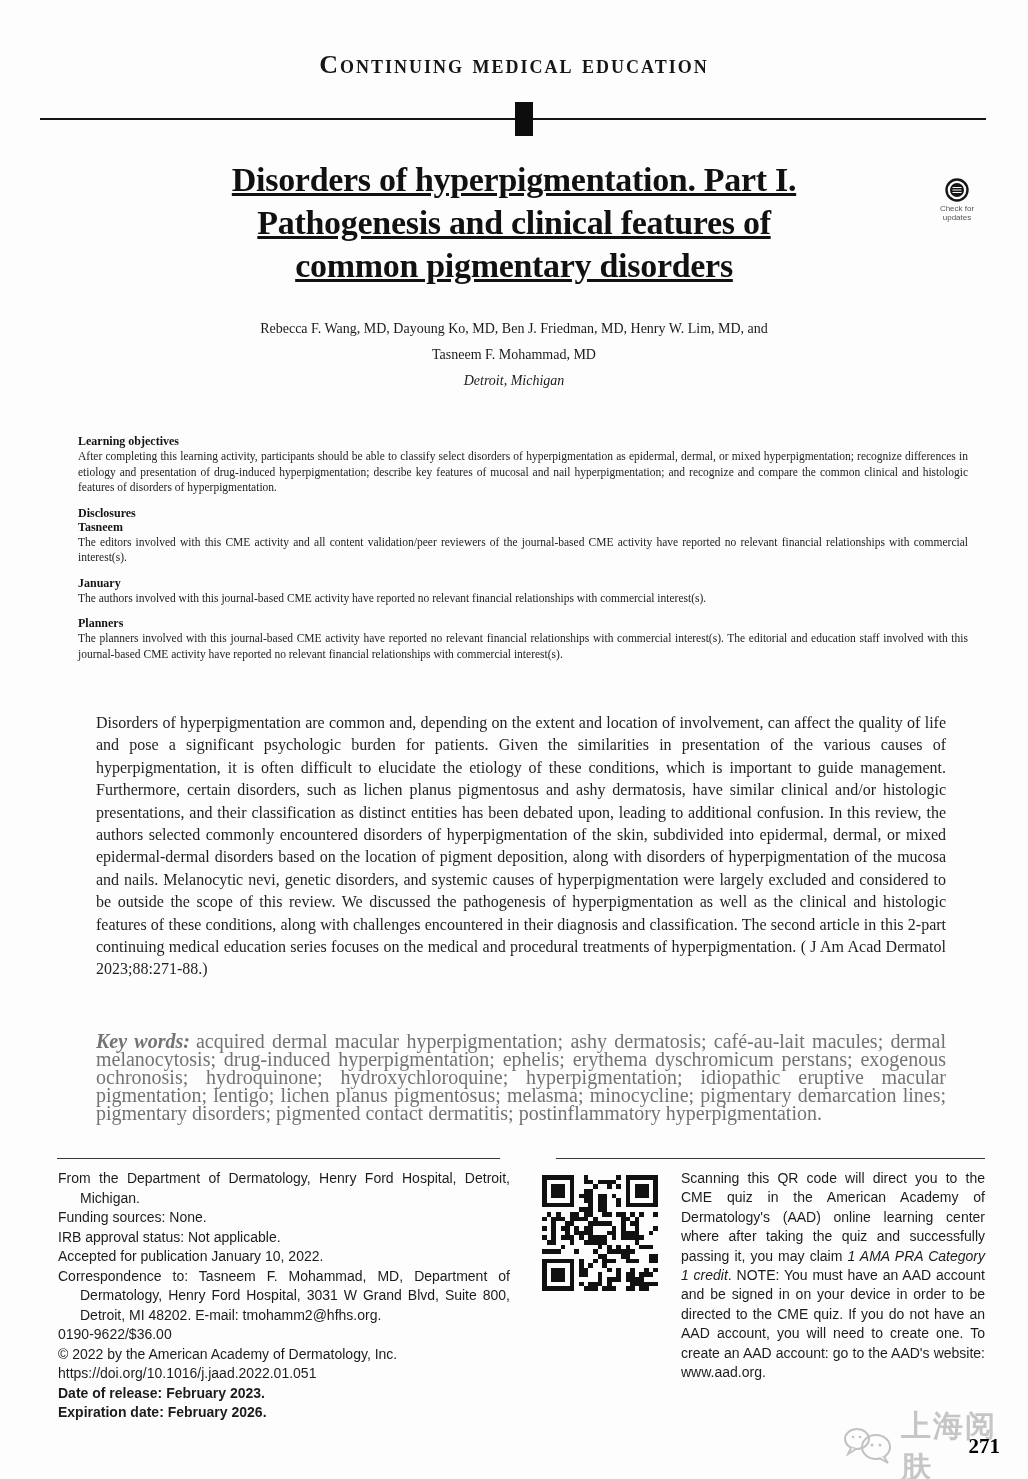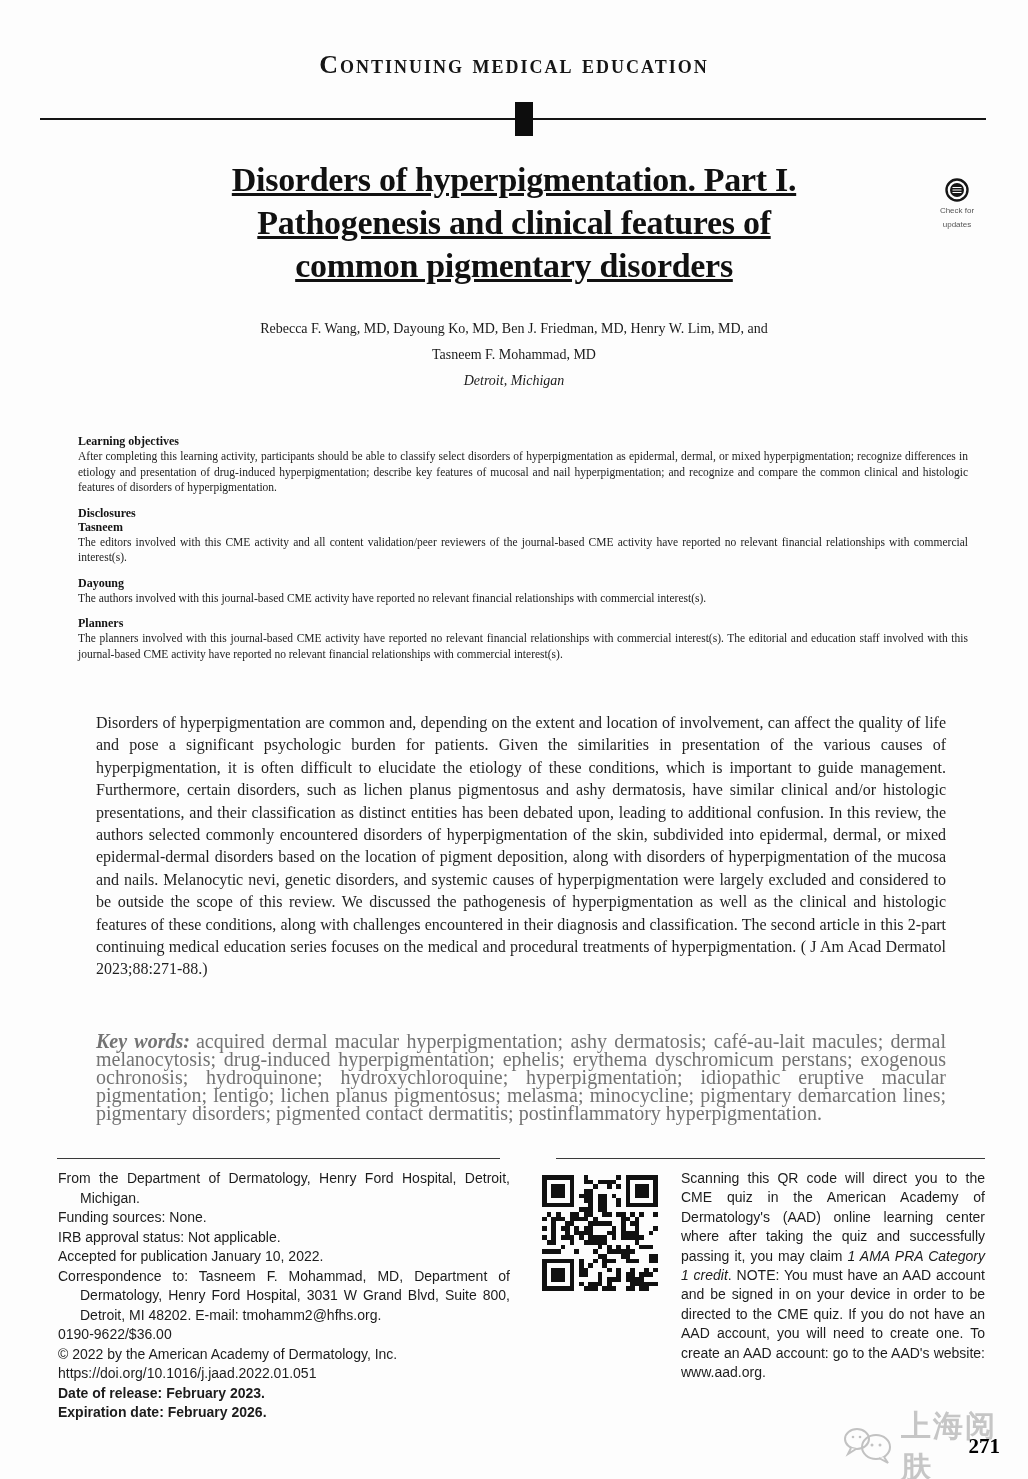--- a/index.html
+++ b/index.html
@@ -41,21 +41,21 @@
     color:#111;
   }
   
   .check-badge{
     position:absolute;top:178px;left:926px;width:62px;
     text-align:center;
   }
   .check-badge svg{display:block;margin:0 auto 2px auto;}
   .check-label{
     font-family:"Liberation Sans", sans-serif;
-    font-size:8px;line-height:14px;color:#555;
+    font-size:8px;line-height:9px;color:#555;
     width:46px;margin:0 auto;
   }
   
   .authors{
     position:absolute;top:316px;left:114px;width:800px;
     text-align:center;
     font-size:14px;line-height:26px;color:#1a1a1a;
   }
   .authors .loc{font-style:italic;}
   
@@ -160,21 +160,21 @@
   </div>
 
   <div class="smallblock">
     <h4>Learning objectives</h4>
     <p>After completing this learning activity, participants should be able to classify select disorders of hyperpigmentation as epidermal, dermal, or mixed hyperpigmentation; recognize differences in etiology and presentation of drug-induced hyperpigmentation; describe key features of mucosal and nail hyperpigmentation; and recognize and compare the common clinical and histologic features of disorders of hyperpigmentation.</p>
     <div class="gap"></div>
     <h4>Disclosures</h4>
     <h4>Tasneem</h4>
     <p>The editors involved with this CME activity and all content validation/peer reviewers of the journal-based CME activity have reported no relevant financial relationships with commercial interest(s).</p>
     <div class="gap"></div>
-    <h4>Dayoung</h4>
+    <h4>January</h4>
     <p>The authors involved with this journal-based CME activity have reported no relevant financial relationships with commercial interest(s).</p>
     <div class="gap"></div>
     <h4>Planners</h4>
     <p>The planners involved with this journal-based CME activity have reported no relevant financial relationships with commercial interest(s). The editorial and education staff involved with this journal-based CME activity have reported no relevant financial relationships with commercial interest(s).</p>
   </div>
 
   <div class="abstract">Disorders of hyperpigmentation are common and, depending on the extent and location of involvement, can affect the quality of life and pose a significant psychologic burden for patients. Given the similarities in presentation of the various causes of hyperpigmentation, it is often difficult to elucidate the etiology of these conditions, which is important to guide management. Furthermore, certain disorders, such as lichen planus pigmentosus and ashy dermatosis, have similar clinical and/or histologic presentations, and their classification as distinct entities has been debated upon, leading to additional confusion. In this review, the authors selected commonly encountered disorders of hyperpigmentation of the skin, subdivided into epidermal, dermal, or mixed epidermal-dermal disorders based on the location of pigment deposition, along with disorders of hyperpigmentation of the mucosa and nails. Melanocytic nevi, genetic disorders, and systemic causes of hyperpigmentation were largely excluded and considered to be outside the scope of this review. We discussed the pathogenesis of hyperpigmentation as well as the clinical and histologic features of these conditions, along with challenges encountered in their diagnosis and classification. The second article in this 2-part continuing medical education series focuses on the medical and procedural treatments of hyperpigmentation. ( J Am Acad Dermatol 2023;88:271-88.)</div>
 
   <div class="keywords">
     <span class="kw-label">Key words:</span><span>acquired dermal macular hyperpigmentation; ashy dermatosis; café-au-lait macules; dermal melanocytosis; drug-induced hyperpigmentation; ephelis; erythema dyschromicum perstans; exogenous ochronosis; hydroquinone; hydroxychloroquine; hyperpigmentation; idiopathic eruptive macular pigmentation; lentigo; lichen planus pigmentosus; melasma; minocycline; pigmentary demarcation lines; pigmentary disorders; pigmented contact dermatitis; postinflammatory hyperpigmentation.</span>

